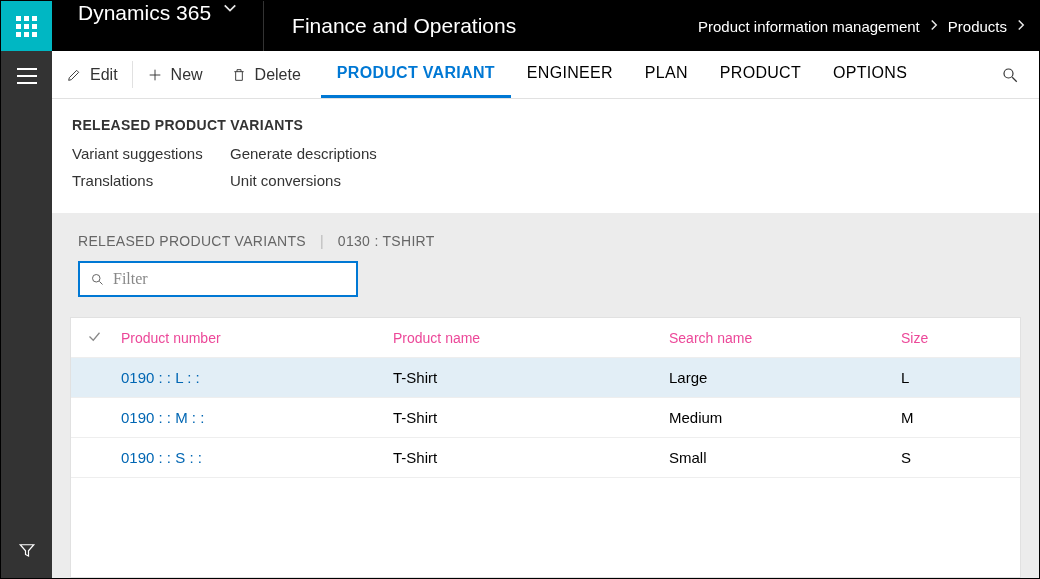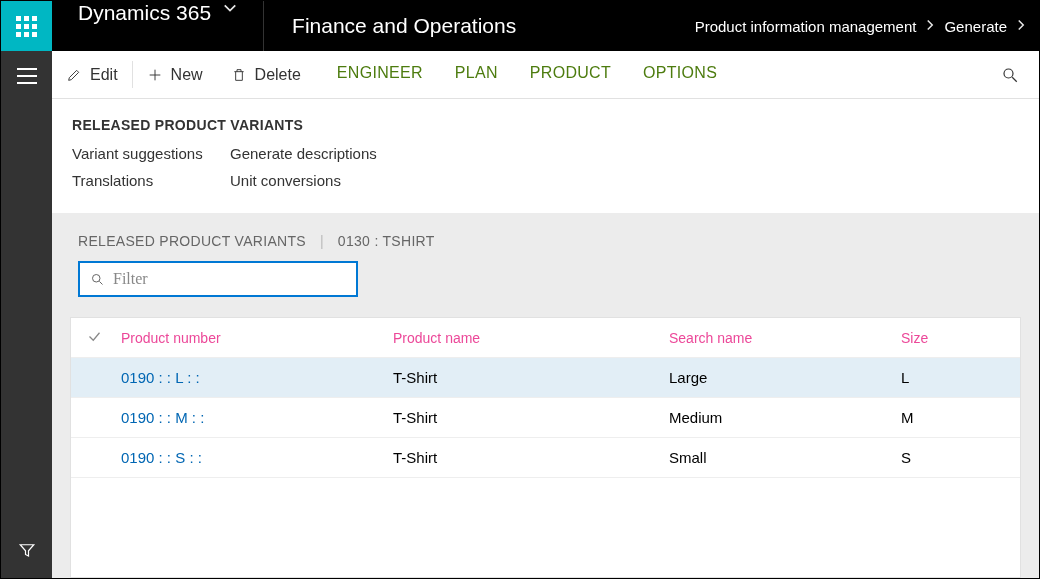--- a/index.html
+++ b/index.html
@@ -25,21 +25,21 @@
   .hamburger span { display:block; width:20px; height:2px; background:#fff; }
   .funnel svg { width:18px; height:18px; stroke:#fff; fill:none; stroke-width:1.6; }
 
   .main { flex:1; display:flex; flex-direction:column; min-width:0; }
 
   
   .action-row { height:48px; border-bottom:1px solid #e1e1e1; display:flex; align-items:stretch; }
   .action-btn { display:flex; align-items:center; gap:8px; padding:0 14px; font-size:16px; color:#333; cursor:pointer; }
   .action-btn svg { width:16px; height:16px; stroke:#333; fill:none; stroke-width:1.4; }
   .action-sep { width:1px; background:#e1e1e1; margin:10px 0; }
-  .tab { display:flex; align-items:center; padding:0 16px; font-size:16px; color:#4d7c0f; cursor:pointer; border-bottom:3px solid transparent; letter-spacing:.3px; }
+  .tab { display:flex; align-items:center; padding:0 16px; font-size:16px; color:#000000; cursor:pointer; border-bottom:3px solid transparent; letter-spacing:.3px; }
   .tab.active { color:#0078d4; font-weight:600; border-bottom-color:#0078d4; }
   .action-search { margin-left:auto; display:flex; align-items:center; padding:0 20px; cursor:pointer; }
   .action-search svg { width:18px; height:18px; stroke:#333; fill:none; stroke-width:1.6; }
 
   
   .group-area { padding: 18px 20px 24px 20px; }
   .group-title { font-size:14px; font-weight:700; letter-spacing:.3px; color:#333; margin-bottom:12px; }
   .group-grid { display:grid; grid-template-columns: 158px auto; row-gap:10px; column-gap:0; }
   .group-link { font-size:15px; color:#333; cursor:pointer; }
 
@@ -92,21 +92,21 @@
           </svg>
       </span>
     </div>
     <div class="module">Finance and Operations</div>
     <div class="spacer"></div>
     <div class="breadcrumb">
       <span>Product information management</span>
       <span class="chev"><svg viewBox="0 0 16 16" width="12" height="12">
             <path d="M5 2 L11 8 L5 14" stroke="#fff" stroke-width="2" fill="none"></path>
           </svg></span>
-      <span>Generate</span>
+      <span>Products</span>
       <span class="chev"><svg viewBox="0 0 16 16" width="12" height="12">
             <path d="M5 2 L11 8 L5 14" stroke="#fff" stroke-width="2" fill="none"></path>
           </svg></span>
     </div>
   </div>
 
   <div class="body">
 
     <div class="railcol">
       <div class="rail-btn">
@@ -143,20 +143,21 @@
           <span>New</span>
         </div>
         <div class="action-btn">
           <svg viewBox="0 0 24 24">
               <path d="M5 7 H19 M9 7 V4 H15 V7 M7 7 V20 H17 V7"></path>
             </svg>
           <span>Delete</span>
         </div>
         <div style="width:6px"></div>
         <div id="tabs-host" style="display:flex;">
+            <div class="tab active">PRODUCT VARIANT</div>
             <div class="tab">ENGINEER</div>
             <div class="tab">PLAN</div>
             <div class="tab">PRODUCT</div>
             <div class="tab">OPTIONS</div>
           </div>
         <div class="action-search">
           <svg viewBox="0 0 24 24">
               <circle cx="10" cy="10" r="6"></circle>
               <path d="M15 15 L21 21"></path>
             </svg>

